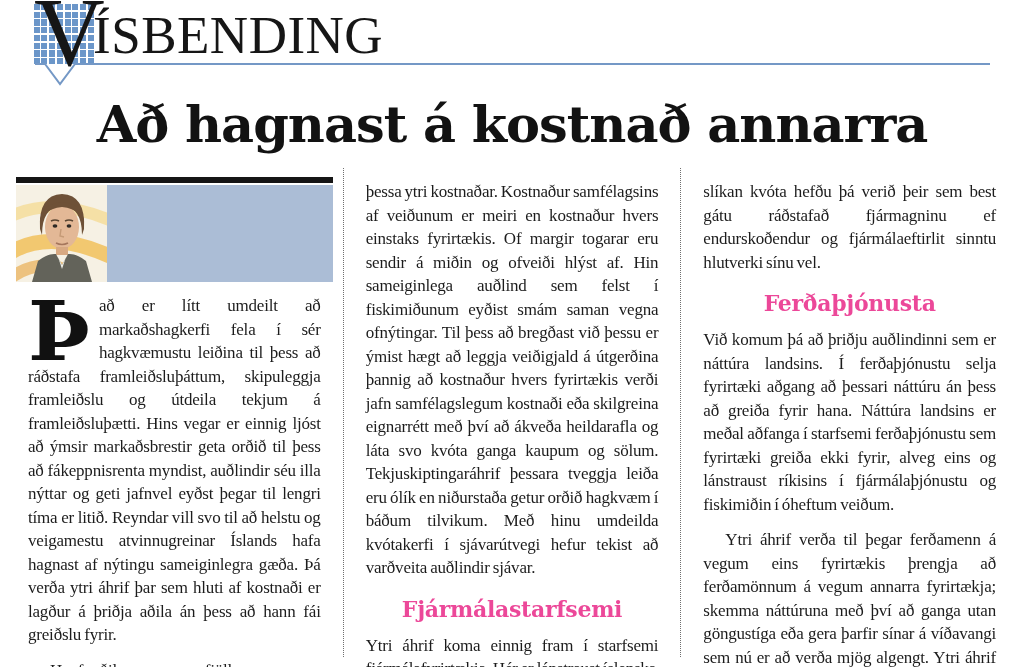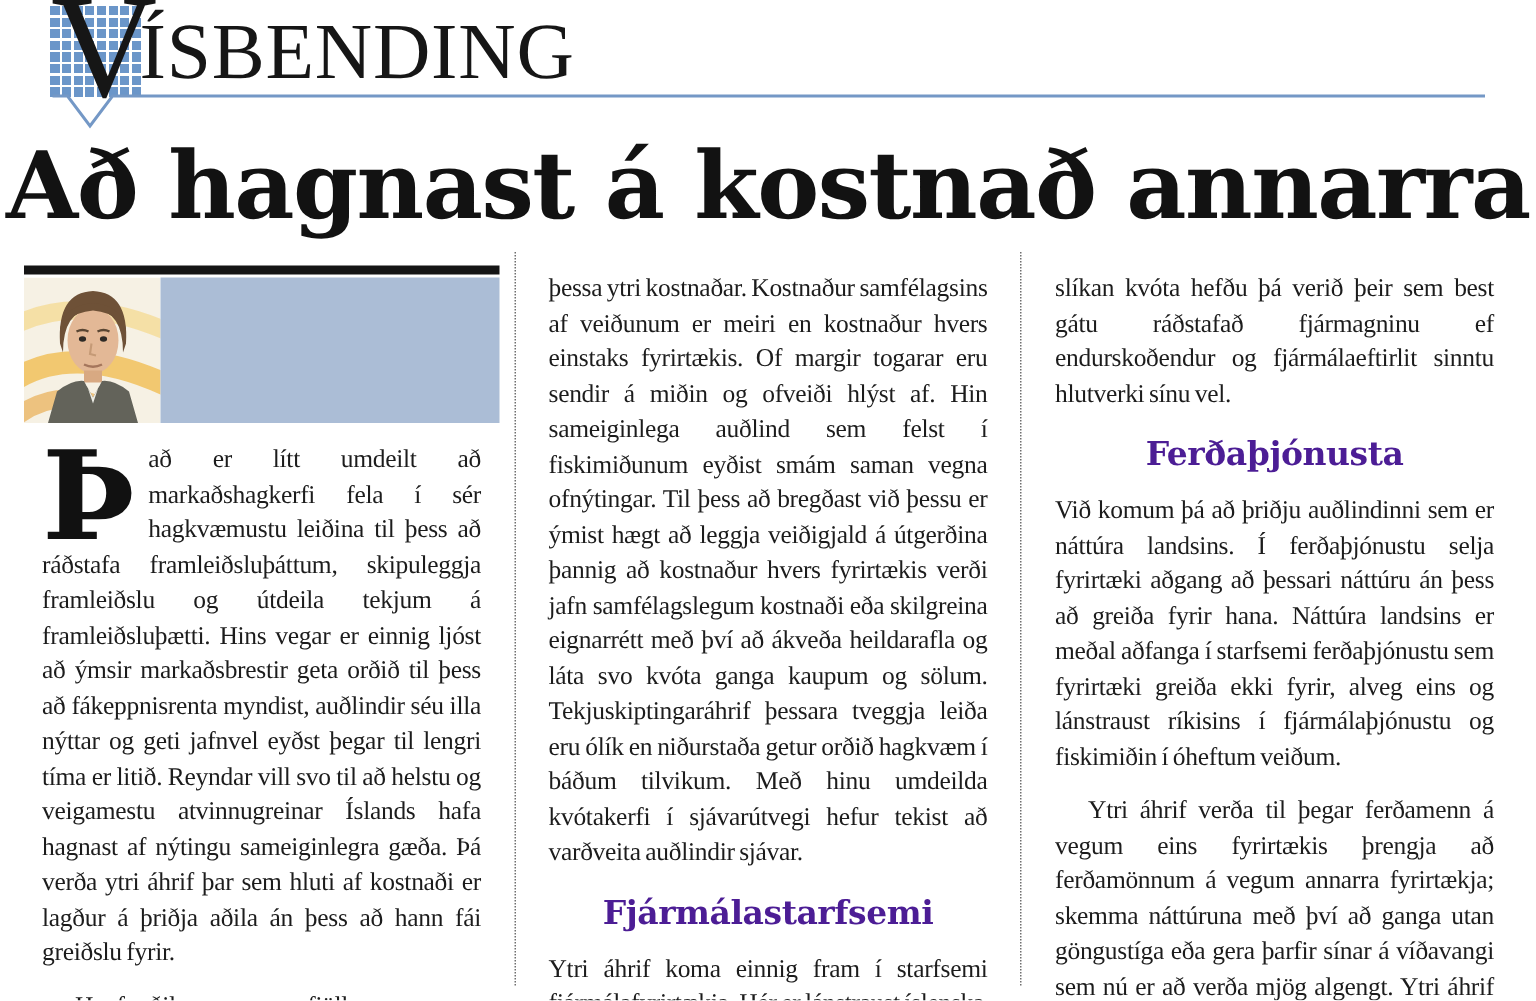--- a/index.html
+++ b/index.html
@@ -34,21 +34,21 @@
     font-size:53px;line-height:1.0;color:#161616;
     letter-spacing:0.5px;
     z-index:3;
   }
   
   .headline{
     margin:4px 0 12px 0;
     text-align:center;
     font-family:"DejaVu Serif", serif;
     font-weight:bold;
-    font-size:62px;line-height:64px;
+    font-size:51px;line-height:64px;
     letter-spacing:-1px;
     color:#121212;
     white-space:nowrap;
   }
   
   .content{
     display:flex;
     padding:0 16px;
     height:489px;
     align-items:stretch;
@@ -74,21 +74,21 @@
     margin:5px 9px 0 0;
     color:#111111;
   }
   .ital{font-style:italic;}
   .col-heading{
     margin:16px 0 5px 0;
     text-align:center;
     font-family:"DejaVu Serif", serif;
     font-weight:bold;
     font-size:22px;line-height:26px;
-    color:#4c1d95;
+    color:#ec4899;
     letter-spacing:-0.3px;
   }
   
   .author-card{margin:9px 0 8px 0;}
   .author-bar{height:6px;background:#151515;margin-bottom:2px;}
   .author-box{display:flex;height:97px;}
   .author-photo{width:91px;height:97px;flex:0 0 auto;}
   .author-photo svg{display:block;width:91px;height:97px;}
   .author-panel{
     flex:1 1 auto;

